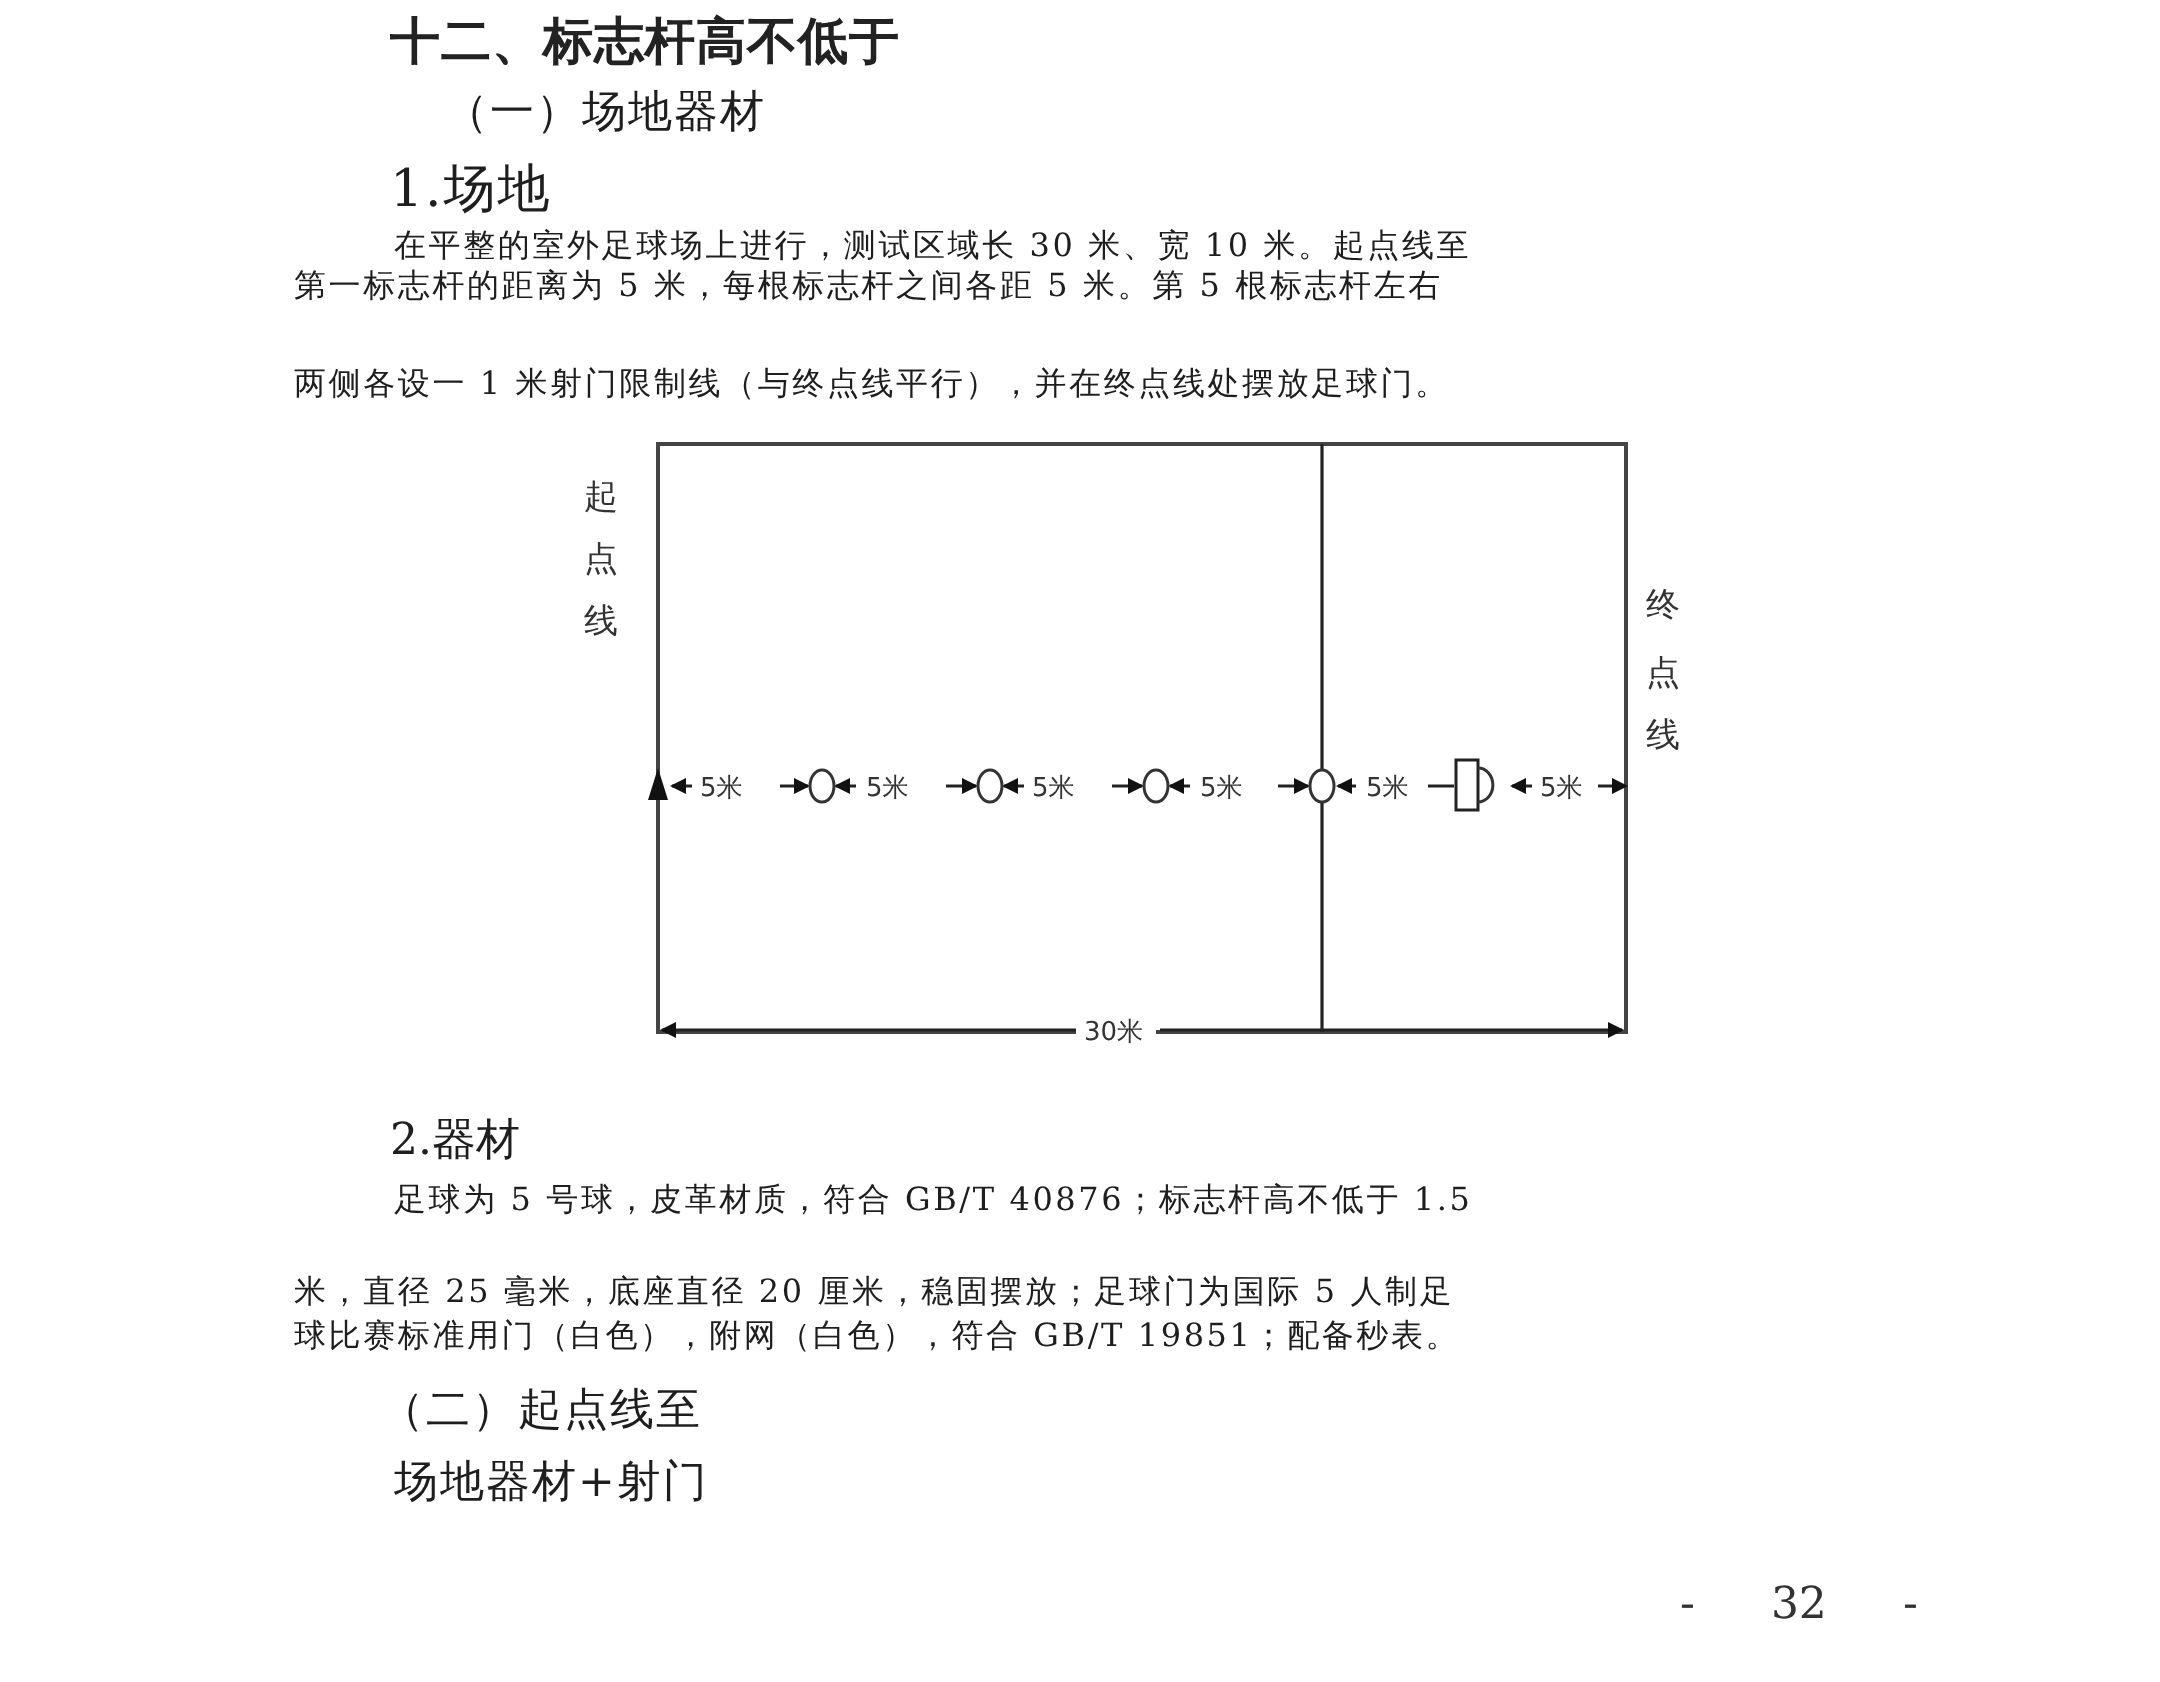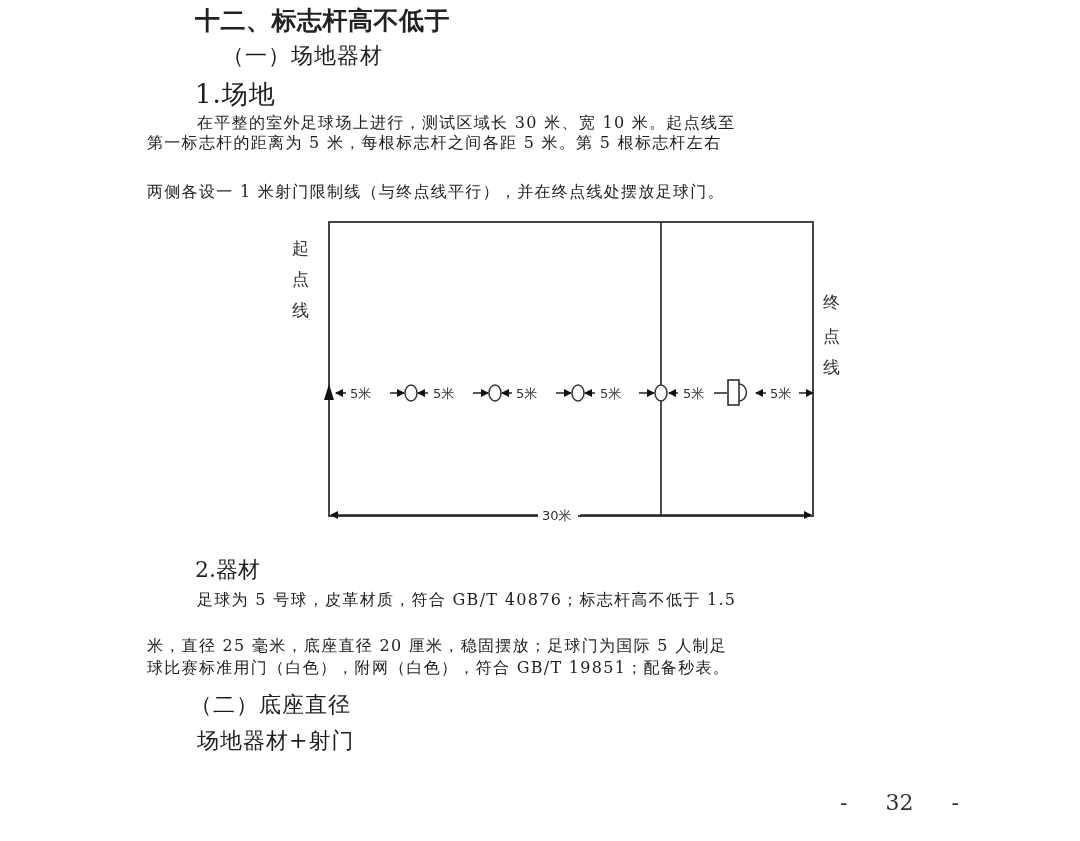--- a/index.html
+++ b/index.html
@@ -97,21 +97,21 @@
     <line x1="300" y1="297" x2="531" y2="297" marker-end="url(#ah)"></line>
   </g>
   <rect x="258" y="287" width="40" height="20" fill="#fff"></rect>
   <text class="dlabel" x="262" y="302">30米</text>
 </svg>
 
 <div class="line s2">2.器材</div>
 <div class="line body q1">足球为 5 号球，皮革材质，符合 GB/T 40876；标志杆高不低于 1.5</div>
 <div class="line body q2">米，直径 25 毫米，底座直径 20 厘米，稳固摆放；足球门为国际 5 人制足</div>
 <div class="line body q3">球比赛标准用门（白色），附网（白色），符合 GB/T 19851；配备秒表。</div>
-<div class="line h4">（二）底座直径</div>
+<div class="line h4">（二）起点线至</div>
 <div class="line t1">场地器材+射门</div>
 
 <div class="line pagenum">
   <span>-</span>
   <span style="width:24px"></span>
   <span>32</span>
   <span style="width:24px"></span>
   <span>-</span>
 </div>
 

